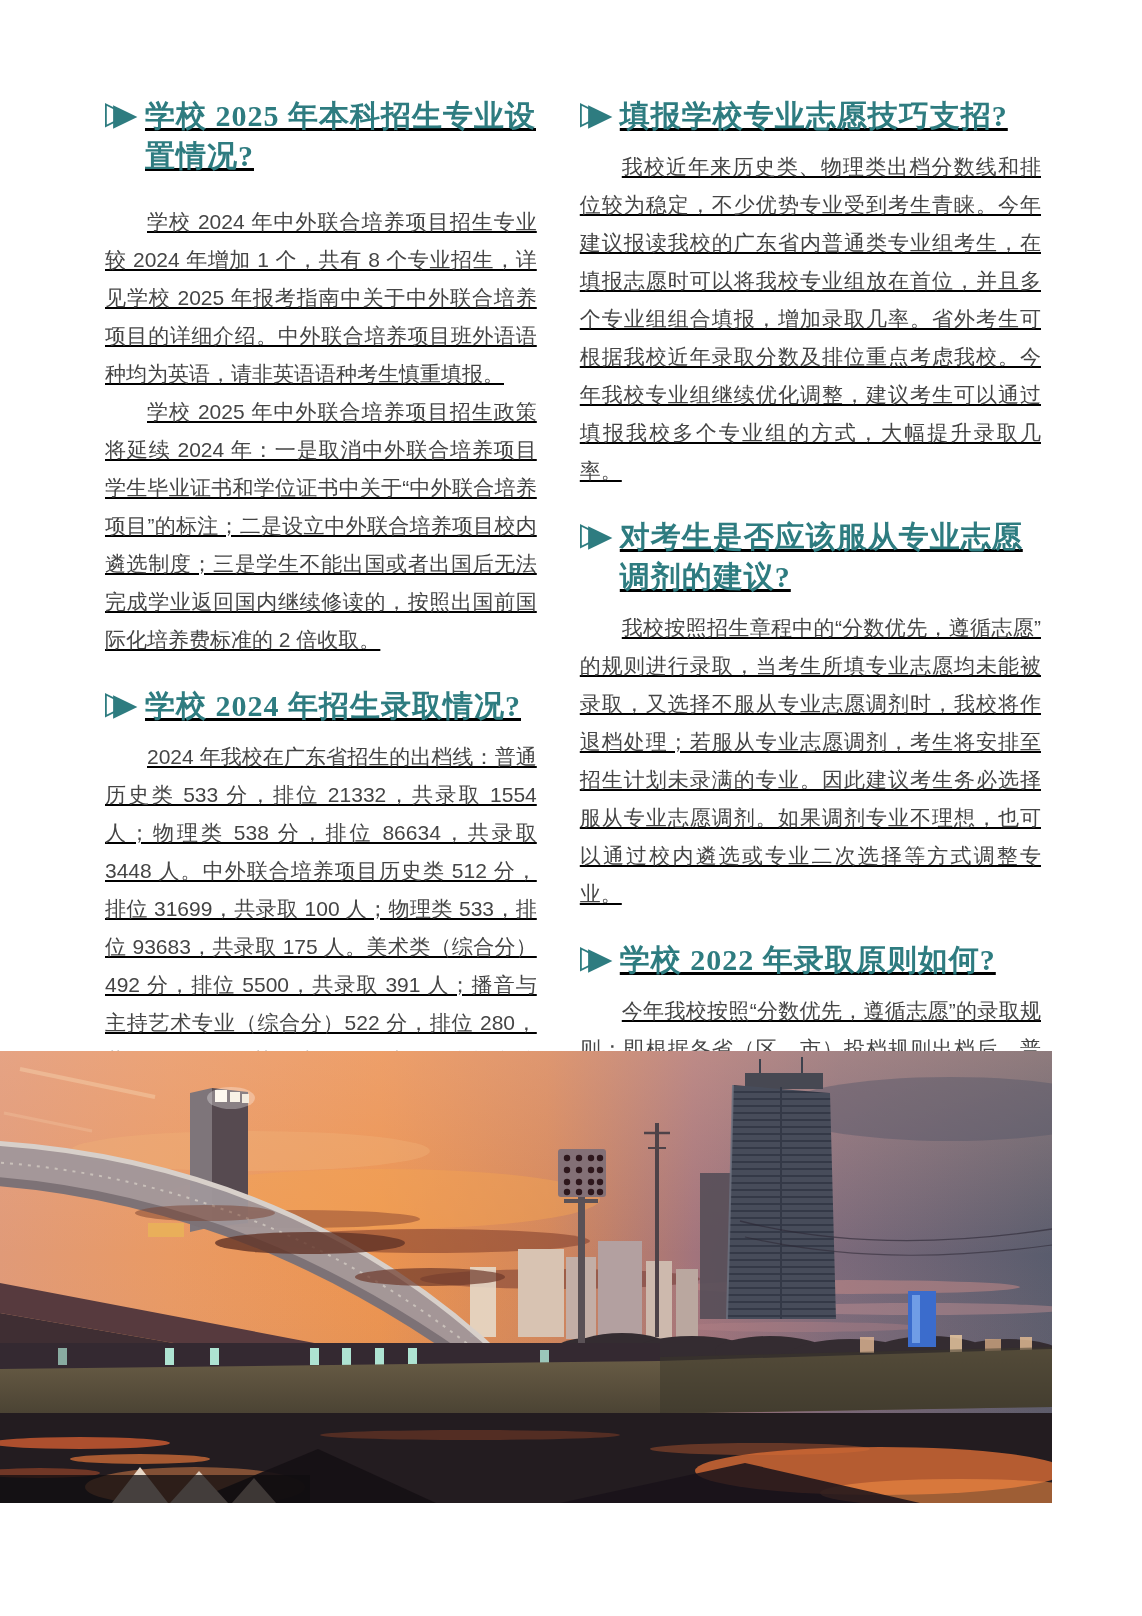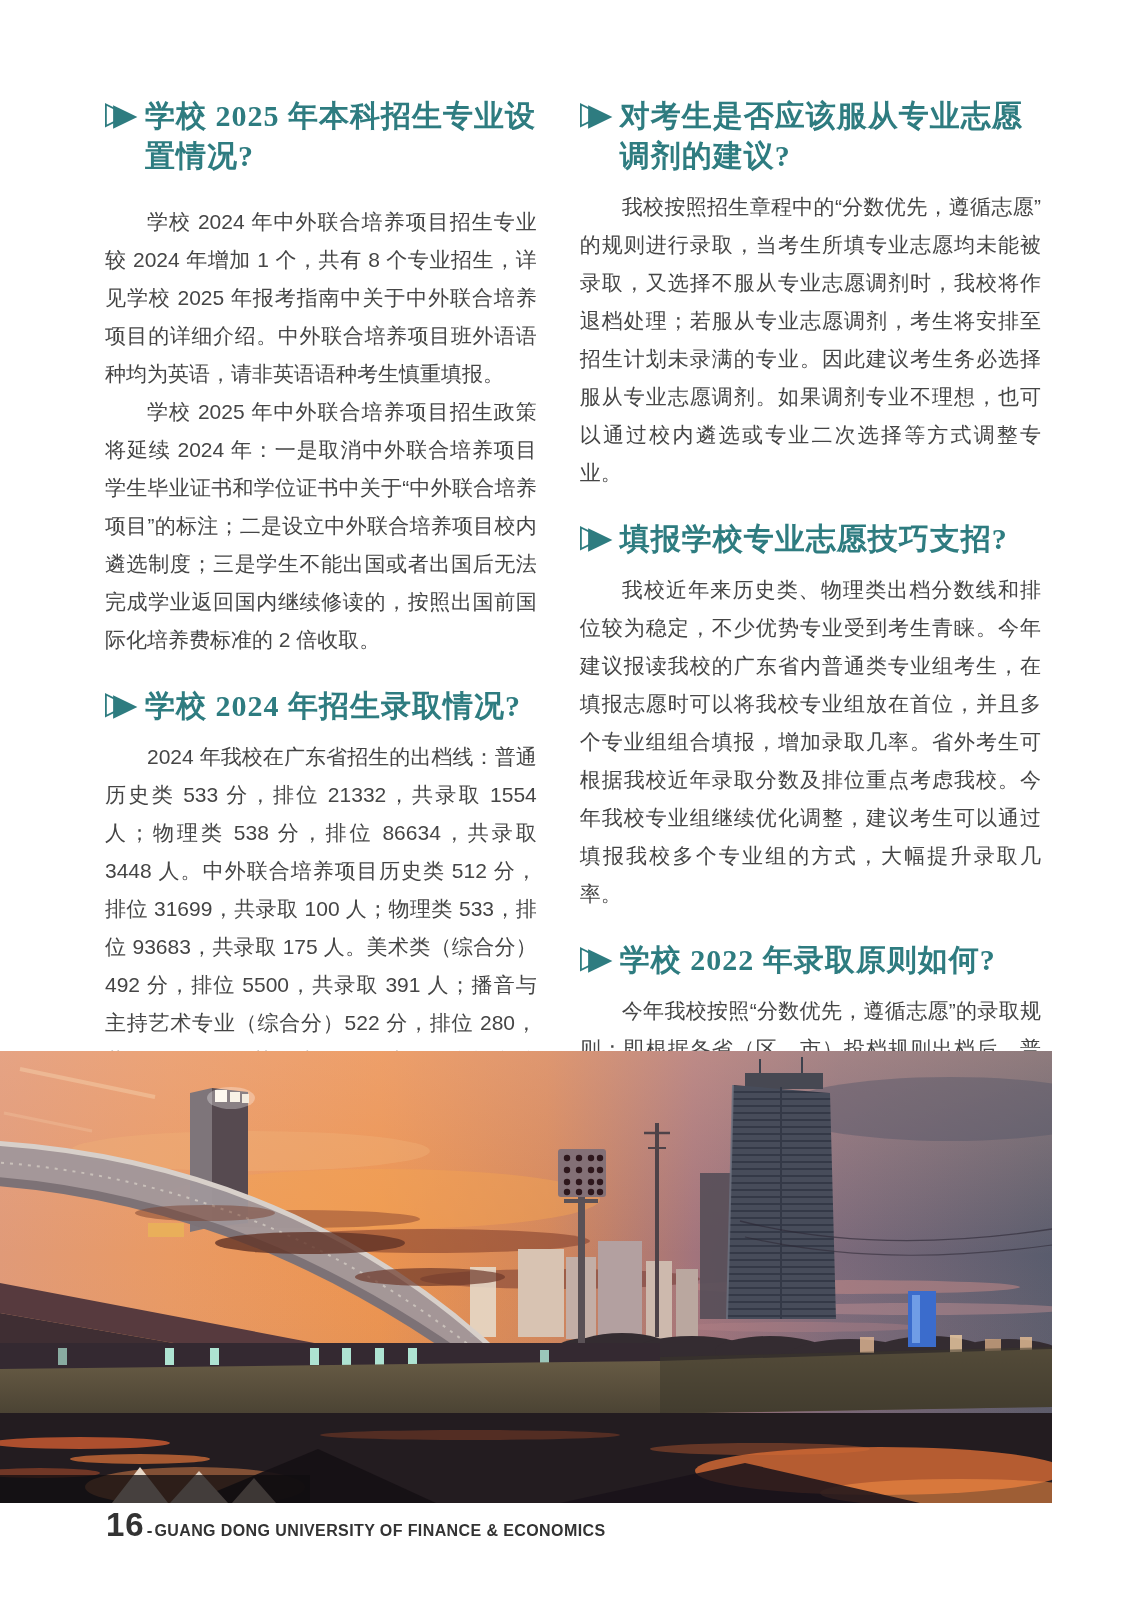--- a/index.html
+++ b/index.html
@@ -9,21 +9,21 @@
   }
   *{margin:0;padding:0;box-sizing:border-box;}
   html,body{background:#ffffff;}
   body{
     font-family:"Liberation Sans",sans-serif;
     width:1142px;height:1616px;position:relative;overflow:hidden;
   }
   .page{position:absolute;inset:0;background:#ffffff;}
   .content{
     position:absolute;left:105px;top:96px;width:936px;
-    display:flex;gap:43px;
+    display:flex;gap:43px;text-decoration:underline;
   }
   .col{display:block;}
   .col-left{width:440px;}
   .col-right{width:470px;}
   section.qa{margin-bottom:27px;}
   h2.qa-heading{
     position:relative;padding-left:40px;margin-bottom:12px;
     font-family:"Liberation Serif",serif;font-weight:700;
     font-size:30px;line-height:40px;letter-spacing:1px;
     color:var(--accent);
@@ -91,36 +91,36 @@
     <div class="col col-right">
 
       <section class="qa">
         <h2 class="qa-heading">
           <span class="arrow">
             <svg viewBox="0 0 40 32">
                 <polygon points="1,2 1,26 25,14" fill="none" stroke="#2e7c80" stroke-width="2"></polygon>
                 <polygon points="9,3 9,29 36,16" fill="#2e7c80"></polygon>
               </svg>
           </span>
+          <span>填报学校专业志愿技巧支招?</span>
+        </h2>
+        <p class="body">我校近年来历史类、物理类出档分数线和排位较为稳定，不少优势专业受到考生青睐。今年建议报读我校的广东省内普通类专业组考生，在填报志愿时可以将我校专业组放在首位，并且多个专业组组合填报，增加录取几率。省外考生可根据我校近年录取分数及排位重点考虑我校。今年我校专业组继续优化调整，建议考生可以通过填报我校多个专业组的方式，大幅提升录取几率。</p>
+      </section>
+
+      <section class="qa">
+        <h2 class="qa-heading">
+          <span class="arrow">
+            <svg viewBox="0 0 40 32">
+                <polygon points="1,2 1,26 25,14" fill="none" stroke="#2e7c80" stroke-width="2"></polygon>
+                <polygon points="9,3 9,29 36,16" fill="#2e7c80"></polygon>
+              </svg>
+          </span>
           <span>对考生是否应该服从专业志愿调剂的建议?</span>
         </h2>
         <p class="body">我校按照招生章程中的“分数优先，遵循志愿”的规则进行录取，当考生所填专业志愿均未能被录取，又选择不服从专业志愿调剂时，我校将作退档处理；若服从专业志愿调剂，考生将安排至招生计划未录满的专业。因此建议考生务必选择服从专业志愿调剂。如果调剂专业不理想，也可以通过校内遴选或专业二次选择等方式调整专业。</p>
-      </section>
-
-      <section class="qa">
-        <h2 class="qa-heading">
-          <span class="arrow">
-            <svg viewBox="0 0 40 32">
-                <polygon points="1,2 1,26 25,14" fill="none" stroke="#2e7c80" stroke-width="2"></polygon>
-                <polygon points="9,3 9,29 36,16" fill="#2e7c80"></polygon>
-              </svg>
-          </span>
-          <span>填报学校专业志愿技巧支招?</span>
-        </h2>
-        <p class="body">我校近年来历史类、物理类出档分数线和排位较为稳定，不少优势专业受到考生青睐。今年建议报读我校的广东省内普通类专业组考生，在填报志愿时可以将我校专业组放在首位，并且多个专业组组合填报，增加录取几率。省外考生可根据我校近年录取分数及排位重点考虑我校。今年我校专业组继续优化调整，建议考生可以通过填报我校多个专业组的方式，大幅提升录取几率。</p>
       </section>
 
       <section class="qa">
         <h2 class="qa-heading">
           <span class="arrow">
             <svg viewBox="0 0 40 32">
                 <polygon points="1,2 1,26 25,14" fill="none" stroke="#2e7c80" stroke-width="2"></polygon>
                 <polygon points="9,3 9,29 36,16" fill="#2e7c80"></polygon>
               </svg>
           </span>
@@ -299,19 +299,14 @@
         <polygon points="188,452 436,452 318,398" fill="#161015" opacity="0.92"></polygon>
         <polygon points="560,452 920,452 745,412" fill="#19121a" opacity="0.85"></polygon>
         <polygon points="112,452 168,452 140,416" fill="#e8d8c6"></polygon>
         <polygon points="170,452 228,452 199,420" fill="#dccaba"></polygon>
         <polygon points="232,452 276,452 254,427" fill="#c4b2a4"></polygon>
         <rect x="0" y="424" width="310" height="28" fill="#100d10" opacity="0.75"></rect>
       </g>
     </svg>
   </figure>
 
-  <footer class="footer">
-    <span class="page-num">16</span>
-    <span class="footer-sep">-</span>
-    <span class="footer-org">GUANG DONG UNIVERSITY OF FINANCE &amp; ECONOMICS</span>
-  </footer>
 
 </div>
 
 </body></html>

